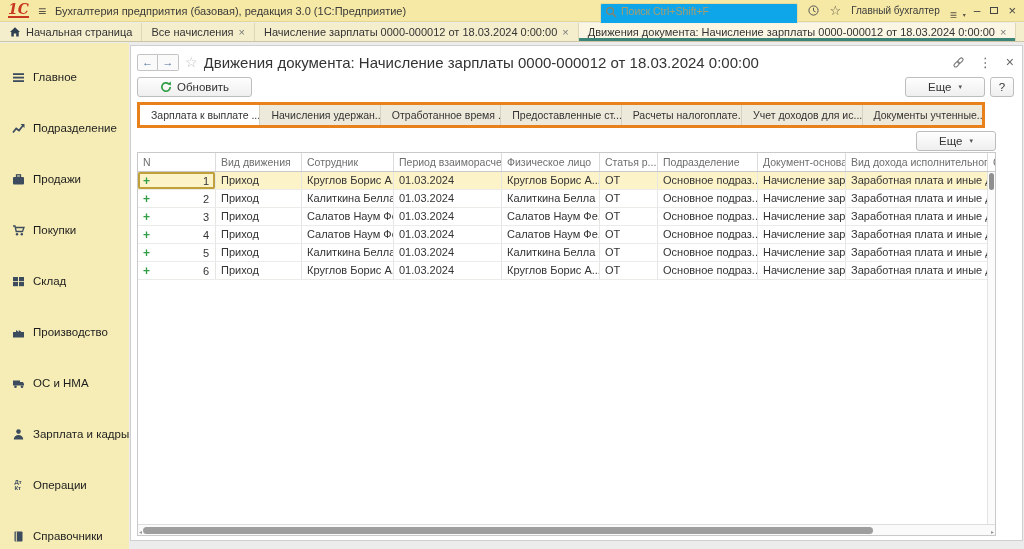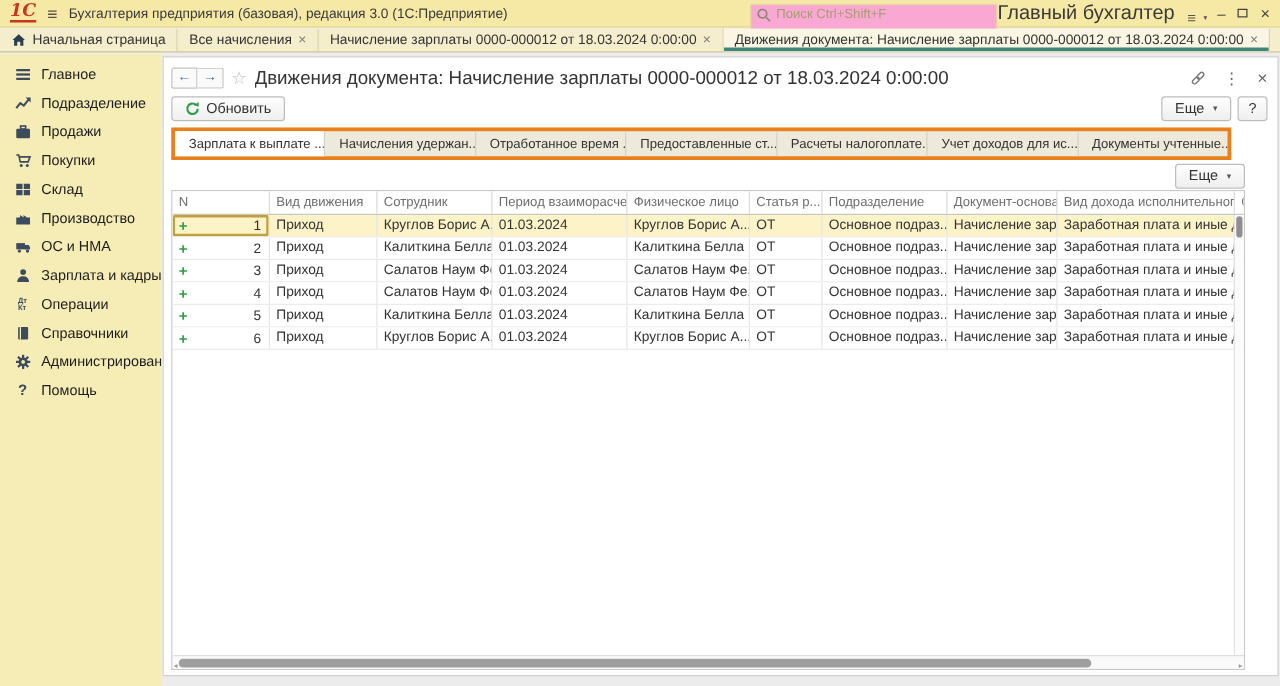--- a/index.html
+++ b/index.html
@@ -7,49 +7,49 @@
 
   
   .titlebar { position:absolute; left:0; top:0; width:1024px; height:22px;
     background:#f6e9a6; border-bottom:1px solid #e4d68f;
     display:flex; align-items:center; padding:0 8px; gap:9px; }
   .logo { font-family:"DejaVu Serif",serif; font-style:italic; font-weight:bold;
     font-size:14px; color:#c8371f; border-bottom:2px solid #c8371f; line-height:13px; }
   .hamburger { font-size:14px; color:#5a5246; line-height:1; cursor:default; }
   .app-title { font-size:11px; color:#3a3a3a; white-space:nowrap; }
   .search-box { position:absolute; left:600px; top:3px; width:198px; height:28px;
-    background:#f9a8d4; border:1px solid #e6d99b; border-radius:2px; }
+    background:#0ea5e9; border:1px solid #e6d99b; border-radius:2px; }
   .search-box svg { position:absolute; left:4px; top:2px; }
   .search-box input { position:absolute; left:20px; top:0; width:174px; height:14px;
     border:none; background:transparent; font-size:10.5px; color:#333; outline:none;
     font-family:"Liberation Sans",sans-serif; }
   .search-box input::placeholder { color:#a89d6e; }
   .tb-right { margin-left:auto; display:flex; align-items:center; gap:10px; }
   .tb-ico { display:inline-flex; align-items:center; }
   .tb-star { font-size:13px; color:#5a5246; line-height:1; }
-  .user-name { font-size:16px; color:#3a3a3a; white-space:nowrap; }
+  .user-name { font-size:10px; color:#3a3a3a; white-space:nowrap; }
   .svc { position:relative; width:14px; height:12px; }
   .svc .lines { font-size:12px; color:#5a5246; line-height:10px; }
   .svc .car { position:absolute; right:-2px; bottom:-1px; font-size:6px; color:#5a5246; }
   .win-min { font-size:12px; color:#444; line-height:1; }
   .win-restore { width:8px; height:7px; border:1.4px solid #444; display:inline-block; }
   .win-close { font-size:13px; color:#444; line-height:1; }
 
   
   .tabbar { position:absolute; left:0; top:23px; width:1024px; height:19px;
     background:#f4eecd; border-bottom:1px solid #cdc6a6; display:flex; font-size:11px; }
   .wtab { display:flex; align-items:center; gap:5px; padding:0 9px;
     border-right:1px solid #ddd6b5; color:#333; white-space:nowrap; cursor:default; }
   .wtab .x { color:#777; font-size:11px; }
   .wtab.active { background:#faf6e3; box-shadow:inset 0 -3px 0 #3d8579; }
 
   
   .sidebar { position:absolute; left:0; top:43px; width:129px; bottom:0; background:#f6edb6; }
-  .side-item { height:23px; display:flex; align-items:flex-end; gap:8px; padding-left:11px;
-    font-size:11.5px; color:#1d1d1d; cursor:default; white-space:nowrap; }
+  .side-item { height:23px; display:flex; align-items:flex-start; gap:8px; padding-left:11px;
+    font-size:11.5px; color:#1d1d1d; cursor:default; white-space:nowrap;margin-top:28px; }
   .side-item .ic { width:14px; display:inline-flex; justify-content:center; flex:0 0 14px; }
   .dtkt { font-size:6px; font-weight:bold; color:#3c4c5e; line-height:6px; }
   .q-ic { font-size:12px; font-weight:bold; color:#3c4c5e; }
 
   
   .main { position:absolute; left:129px; top:43px; right:0; bottom:0; background:#ececec; }
   .form { position:absolute; left:1px; top:2px; right:1px; bottom:8px; background:#fff;
     border:1px solid #cfcfcf; display:flex; flex-direction:column; }
 
   .form-header { height:26px; display:flex; align-items:center; padding:6px 8px 0 6px; gap:6px; }
@@ -58,21 +58,21 @@
     display:inline-flex; align-items:center; justify-content:center; font-size:11px; color:#4a6e96; }
   .navbtn.first { border-radius:2px 0 0 2px; }
   .navbtn.second { border-radius:0 2px 2px 0; border-left:none; }
   .fav-star { font-size:14px; color:#bcbcbc; }
   .form-title { font-size:15px; color:#333; white-space:nowrap; overflow:hidden; }
   .hdr-right { margin-left:auto; display:flex; align-items:center; gap:14px; color:#666; }
   .dots { font-size:13px; color:#666; }
   .hclose { font-size:14px; color:#666; }
 
   .form-toolbar { height:28px; display:flex; align-items:center; padding:4px 8px 2px 6px; }
-  .btn { display:inline-flex; align-items:center; gap:5px; padding:2px 10px; height:20px;
+  .btn { display:inline-flex; align-items:center; gap:5px; padding:2px 22px; height:20px;
     border:1px solid #bdbdbd; border-radius:3px; font-size:11.5px; color:#333;
     background:linear-gradient(#fefefe,#efefef); cursor:default; white-space:nowrap;justify-content:space-between; }
   .btn .caret { font-size:7px; color:#555; margin-left:2px; }
   .tb-spacer { margin-left:auto; display:flex; gap:5px; }
   .btn-q { width:24px; justify-content:center; padding:2px 0; }
 
   .reg-strip { margin:2px 37px 0 6px; border:3px solid #e8801c; height:26px;
     display:flex; background:#eeeadb; }
   .reg-tab { flex:1 1 0; display:flex; align-items:center; gap:5px; padding:0 6px;
     border-right:1px solid #d6d2c2; font-size:10.5px; color:#333;

